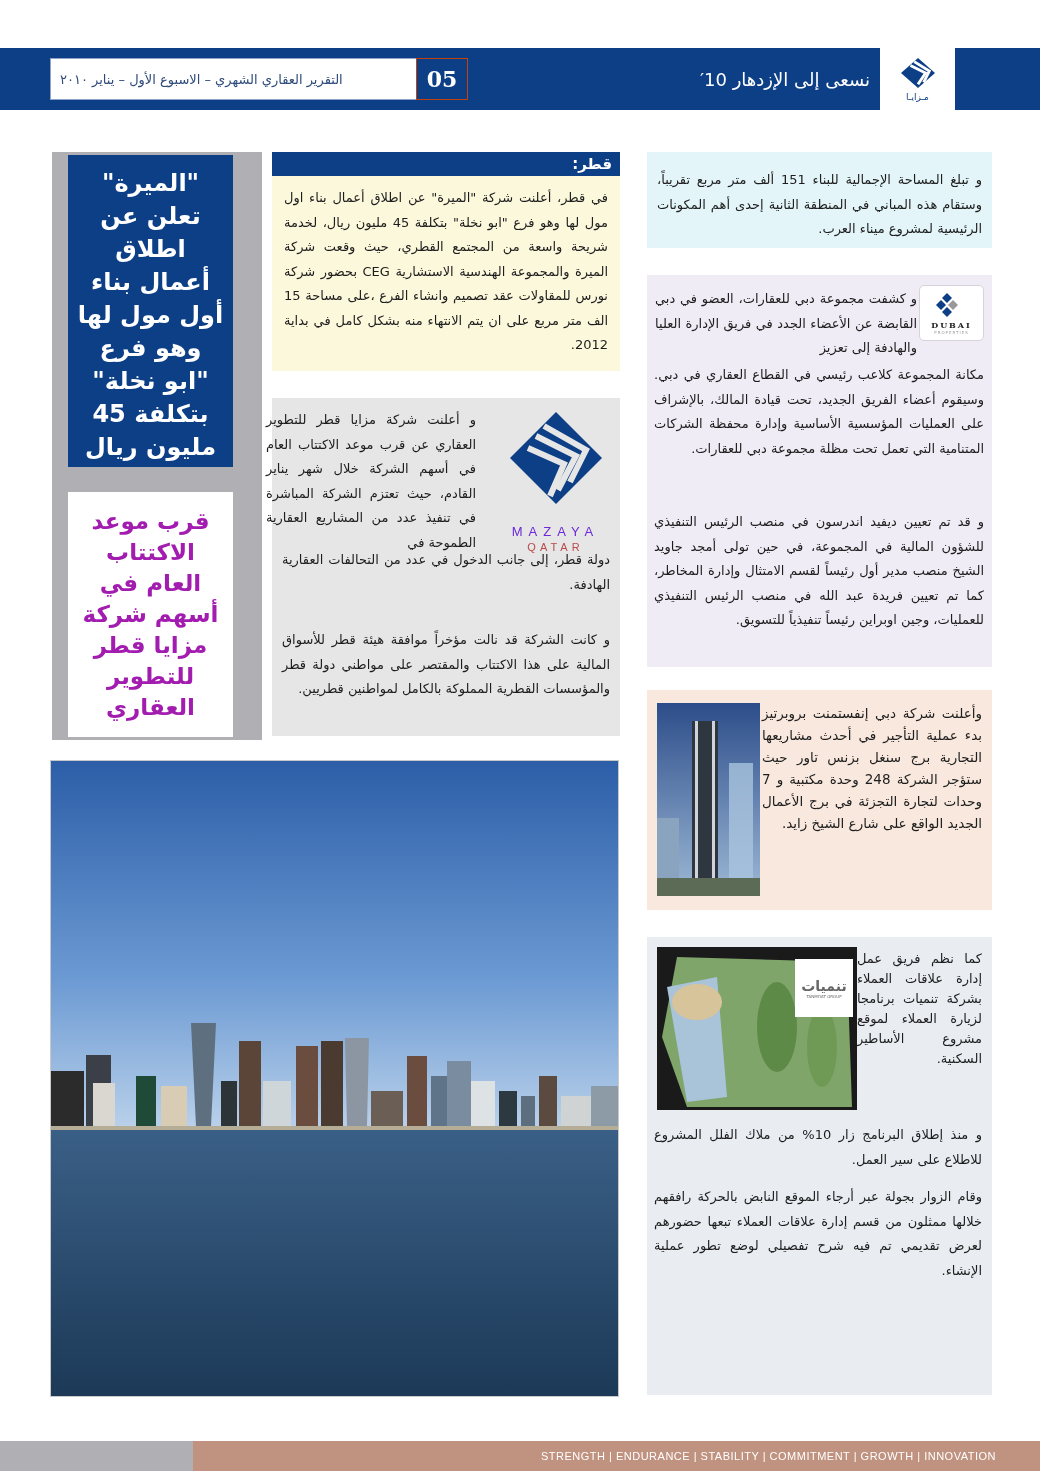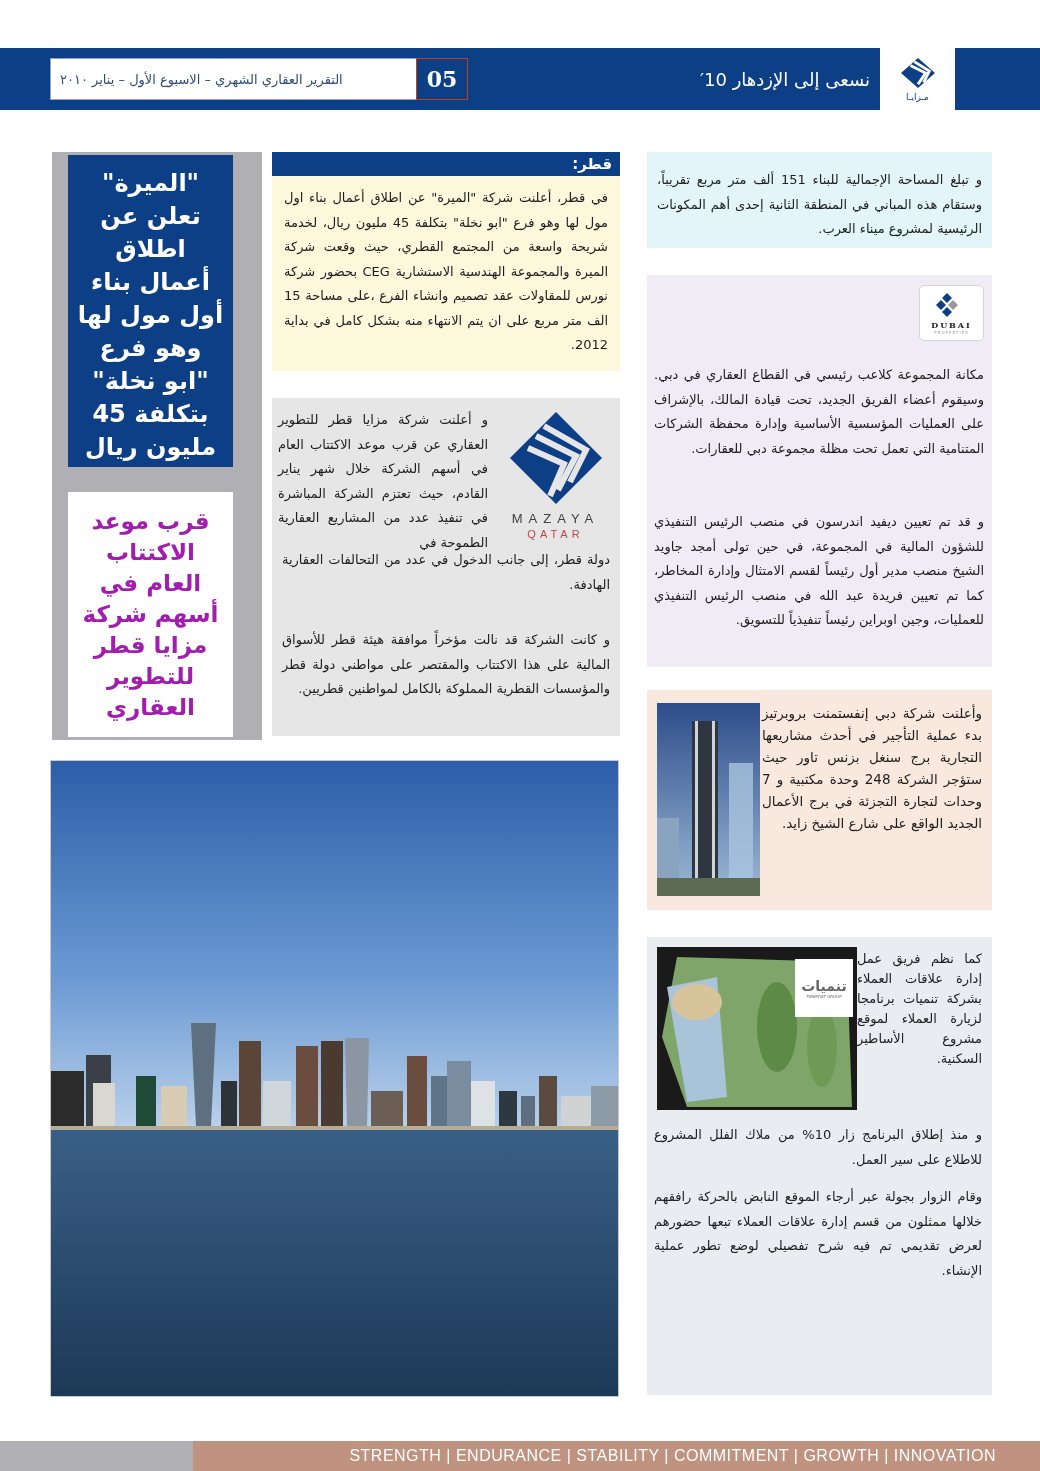--- a/index.html
+++ b/index.html
@@ -21,23 +21,23 @@
   .pull-quote-2 { position: absolute; left: 68px; top: 492px; width: 165px; height: 245px; background: #ffffff; color: #a21caf; font-weight: bold; font-size: 23px; line-height: 31px; text-align: center; direction: rtl; padding: 14px 8px; }
 
   
   .qatar-header { position: absolute; left: 272px; top: 152px; width: 348px; height: 24px; background: #0d3f86; color: #fff; font-weight: bold; font-size: 15px; direction: rtl; padding-right: 8px; display: flex; align-items: center; }
   .qatar-box { position: absolute; left: 272px; top: 176px; width: 348px; height: 195px; background: #fbf8dc; }
   .article-text { direction: rtl; text-align: justify; font-size: 13px; line-height: 24.5px; color: #1d1d1d; }
   .qatar-box .article-text { padding: 10px 12px 0 12px; }
 
   .mazaya-box { position: absolute; left: 272px; top: 398px; width: 348px; height: 338px; background: #e6e6e6; }
   .mazaya-logo { position: absolute; left: 226px; top: 10px; width: 115px; height: 150px; display: flex; flex-direction: column; align-items: center; }
-  .mazaya-word { font-family: "Liberation Sans", sans-serif; font-size: 13px; letter-spacing: 6px; color: #404040; margin-top: 3px; }
+  .mazaya-word { font-family: "Liberation Sans", sans-serif; font-size: 13px; letter-spacing: 6px; color: #6d28d9; margin-top: 16px; }
   .mazaya-country { font-family: "Liberation Sans", sans-serif; font-size: 11px; letter-spacing: 4px; color: #b94a48; margin-top: 2px; }
-  .mazaya-text-1 { position: absolute; right: 132px; top: 10px; width: 210px; margin-left: 28px; }
+  .mazaya-text-1 { position: absolute; right: 144px; top: 10px; width: 210px; margin-left: 28px; }
   .mazaya-text-2 { position: absolute; right: 10px; top: 150px; width: 328px; }
   .mazaya-text-3 { position: absolute; right: 10px; top: 230px; width: 328px; }
 
   
   .skyline-photo { position: absolute; left: 50px; top: 760px; width: 569px; height: 637px; border: 1px solid #c9c9c9; overflow: hidden; }
 
   
   .info-box-1 { position: absolute; left: 647px; top: 152px; width: 345px; height: 96px; background: #e3f5f9; }
   .info-box-1 .article-text { padding: 16px 10px 0 10px; }
   .dubai-box { position: absolute; left: 647px; top: 275px; width: 345px; height: 392px; background: #f0ecf5; }
@@ -55,21 +55,21 @@
   .tanmiyat-box { position: absolute; left: 647px; top: 937px; width: 345px; height: 458px; background: #e9edf2; }
   .tanmiyat-photo { position: absolute; left: 10px; top: 10px; width: 200px; height: 163px; background: #1c1c1c; overflow: hidden; }
   .tanmiyat-logo { position: absolute; left: 138px; top: 12px; width: 58px; height: 58px; background: #fff; display: flex; flex-direction: column; align-items: center; justify-content: center; }
   .tanmiyat-text-1 { position: absolute; right: 10px; top: 12px; width: 125px; font-size: 13px; line-height: 20px; }
   .tanmiyat-text-2 { position: absolute; right: 10px; top: 186px; width: 328px; }
   .tanmiyat-text-3 { position: absolute; right: 10px; top: 248px; width: 328px; }
   .tanmiyat-text-4 { position: absolute; right: 10px; top: 375px; width: 328px; }
 
   
   .footer-grey { position: absolute; left: 0; top: 1441px; width: 193px; height: 30px; background: #b0b0b4; }
-  .footer-band { position: absolute; left: 193px; top: 1441px; width: 847px; height: 30px; background: #c09280; color: #ffffff; font-family: "Liberation Sans", sans-serif; font-size: 16px; letter-spacing: 0.5px; display: flex; align-items: center; justify-content: flex-end; padding-right: 44px; }
+  .footer-band { position: absolute; left: 193px; top: 1441px; width: 847px; height: 30px; background: #c09280; color: #ffffff; font-family: "Liberation Sans", sans-serif; font-size: 11px; letter-spacing: 0.5px; display: flex; align-items: center; justify-content: flex-end; padding-right: 44px; }
 </style>
 </head>
 <body>
 
 <div class="header-band"></div>
 <div class="header-white-box"></div>
 <div class="header-report-title">التقرير العقاري الشهري – الاسبوع الأول – يناير ٢٠١٠</div>
 <div class="header-page-num">05</div>
 <div class="header-slogan">نسعى إلى الإزدهار 10′</div>
 <div class="header-logo-box">
@@ -157,20 +157,21 @@
   <div class="dubai-logo">
     <svg width="34" height="28" viewBox="0 0 34 28">
       <path d="M12 1 L17 6 L12 11 L7 6 Z" fill="#0d3f86"></path>
       <path d="M6 8 L11 13 L6 18 L1 13 Z" fill="#0d3f86"></path>
       <path d="M18 8 L23 13 L18 18 L13 13 Z" fill="#999"></path>
       <path d="M12 15 L17 20 L12 25 L7 20 Z" fill="#0d3f86"></path>
     </svg>
     <span class="dubai-word">DUBAI</span>
     <span class="dubai-sub">PROPERTIES</span>
   </div>
+  <p class="article-text dubai-text-1">و كشفت مجموعة دبي للعقارات، العضو في دبي القابضة عن الأعضاء الجدد في فريق الإدارة العليا والهادفة إلى تعزيز</p>
   <p class="article-text dubai-text-2">مكانة المجموعة كلاعب رئيسي في القطاع العقاري في دبي. وسيقوم أعضاء الفريق الجديد، تحت قيادة المالك، بالإشراف على العمليات المؤسسية الأساسية وإدارة محفظة الشركات المتنامية التي تعمل تحت مظلة مجموعة دبي للعقارات.</p>
   <p class="article-text dubai-text-3">و قد تم تعيين ديفيد اندرسون في منصب الرئيس التنفيذي للشؤون المالية في المجموعة، في حين تولى أمجد جاويد الشيخ منصب مدير أول رئيساً لقسم الامتثال وإدارة المخاطر، كما تم تعيين فريدة عبد الله في منصب الرئيس التنفيذي للعمليات، وجين اوبراين رئيساً تنفيذياً للتسويق.</p>
 </div>
 
 <div class="dip-box">
   <div class="dip-photo">
     <svg width="103" height="193" viewBox="0 0 103 193">
       <defs>
         <linearGradient id="dsky" x1="0" y1="0" x2="0" y2="1">
           <stop offset="0" stop-color="#2d4d8a"></stop>

